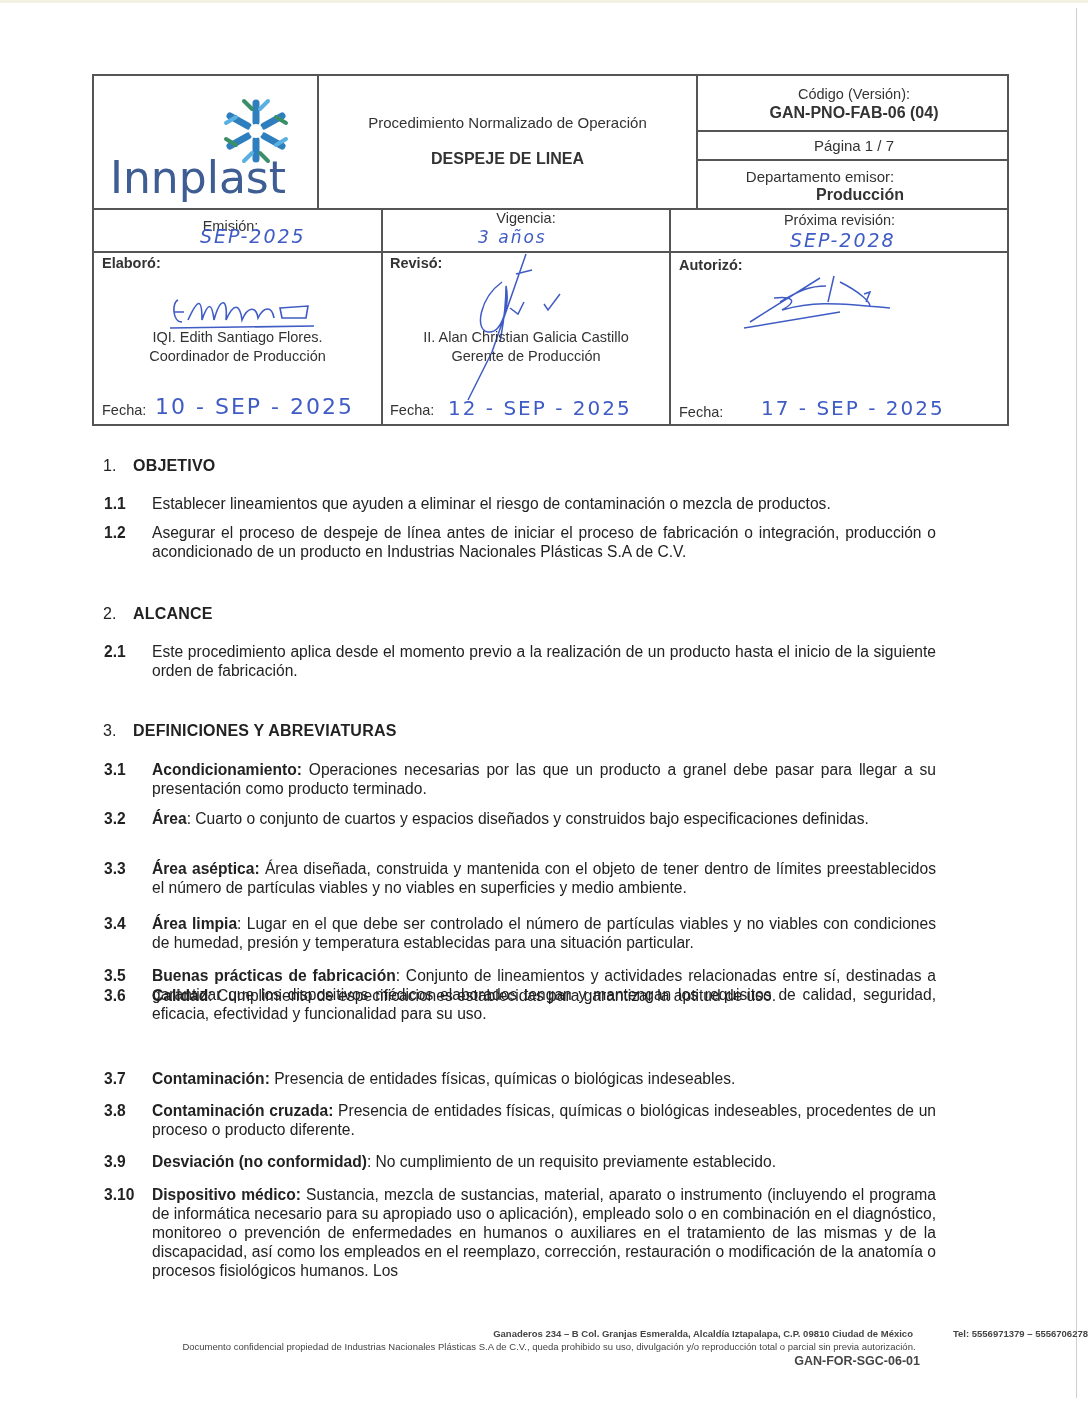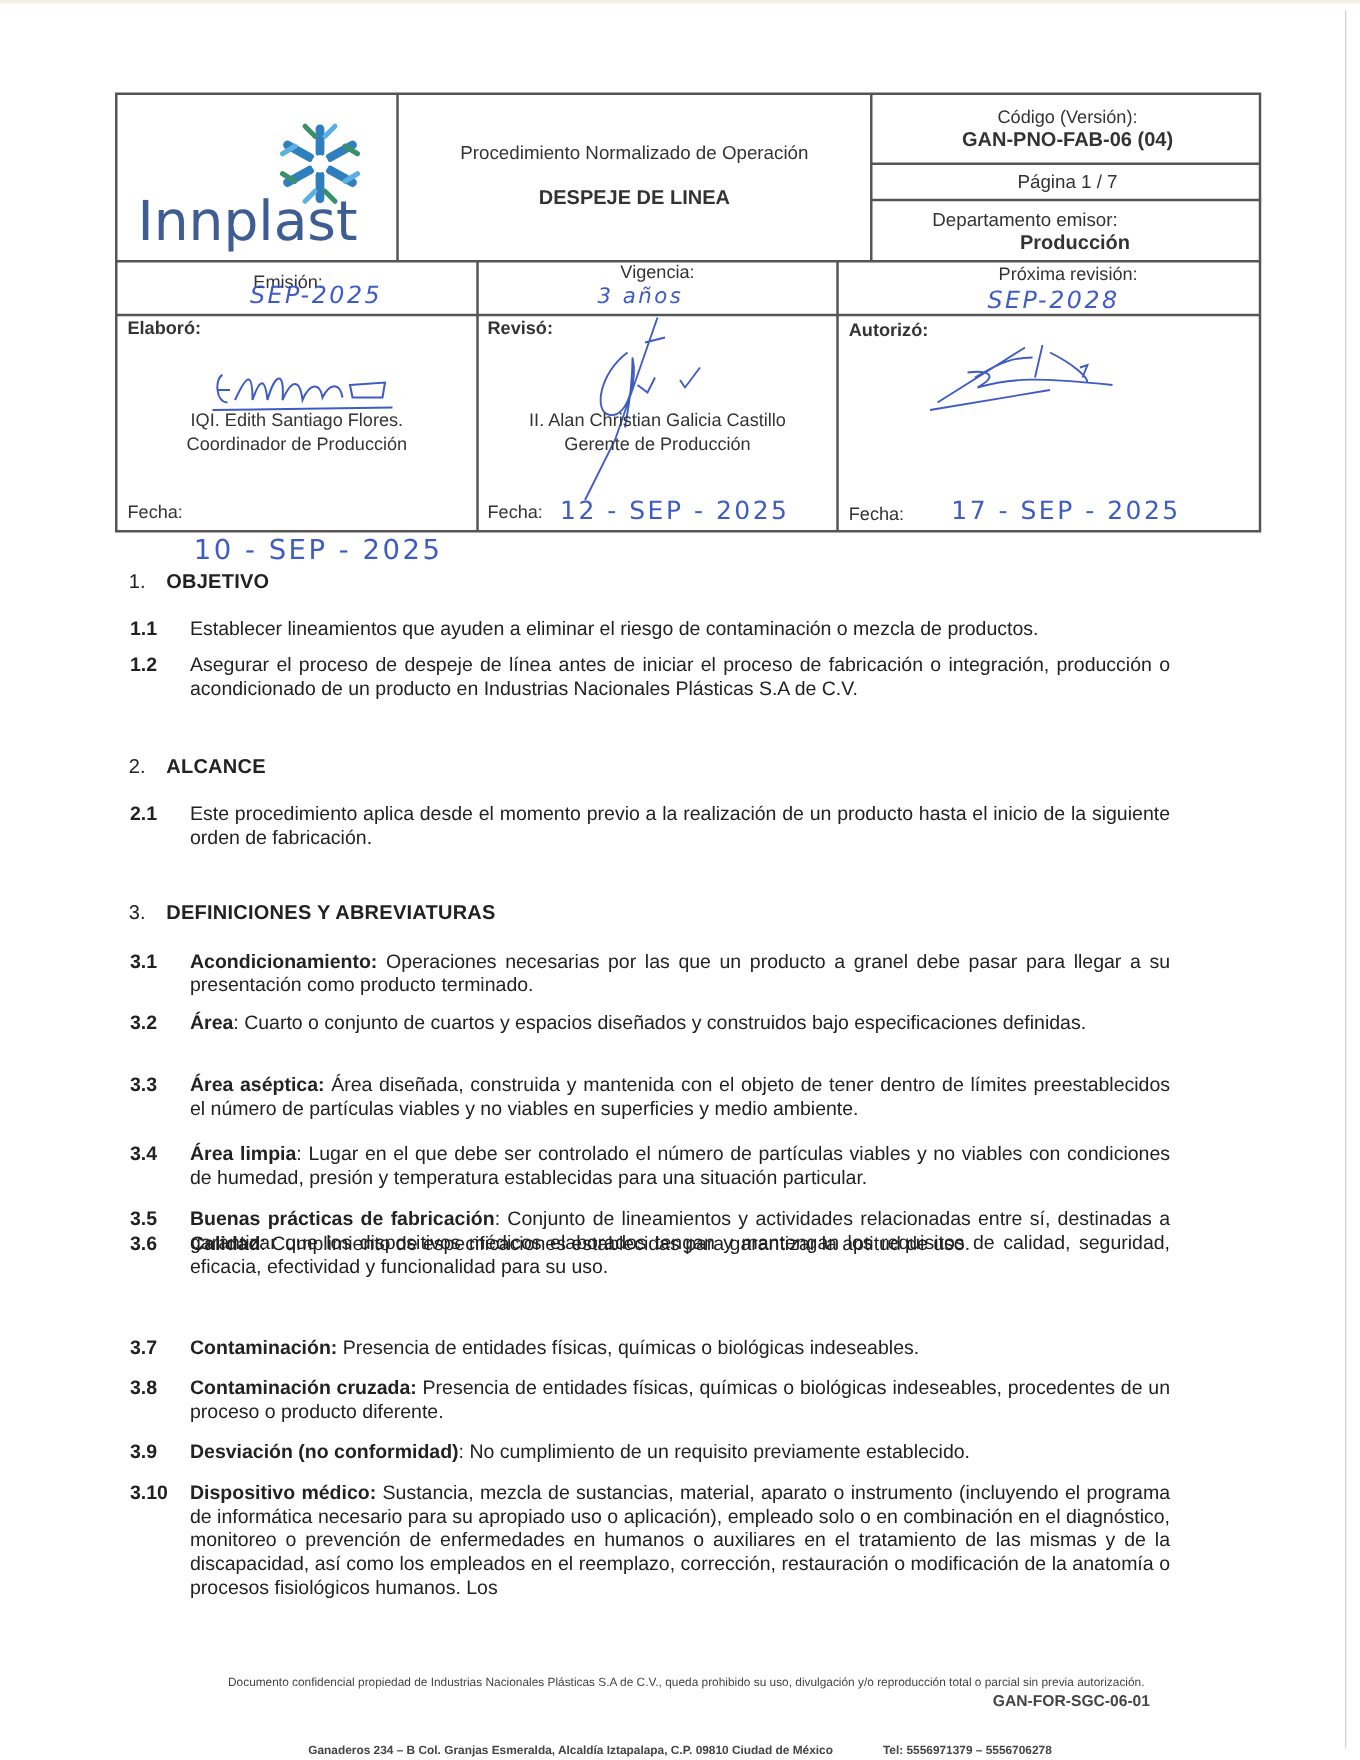--- a/index.html
+++ b/index.html
@@ -35,21 +35,21 @@
   .fecha-lbl { position: absolute; font-size: 14.5px; color: #333; }
 
   
   .sec-h { position: absolute; left: 67px; font-size: 16px; font-weight: bold; color: #222; letter-spacing: 0.2px; margin-left: 36px; }
   .sec-h .num { display: inline-block; width: 30px; font-weight: normal; }
   .item { position: absolute; left: 104px; width: 832px; font-size: 15.6px; color: #222; line-height: 19px; }
   .item .inum { position: absolute; left: 0; top: 0; font-weight: bold; }
   .item .itext { margin-left: 48px; text-align: justify; display: block; }
   .item .term { font-weight: bold; }
 
-  .footer-addr { position: absolute; left: 0; top: 1395px; width: 1088px; text-align: center; font-size: 9.5px; font-weight: bold; color: #444; }
+  .footer-addr { position: absolute; left: 0; top: 1328px; width: 1088px; text-align: right; font-size: 9.5px; font-weight: bold; color: #444; }
   .footer-addr .tel { margin-left: 40px; }
   .footer-conf { position: absolute; left: 0; top: 1341px; width: 1088px; text-align: center; font-size: 9.5px; color: #444; padding-left: 10px; box-sizing: border-box; }
   .footer-code { position: absolute; left: 740px; top: 1354px; width: 180px; text-align: right; font-size: 12.5px; font-weight: bold; color: #444; }
   svg.sig { position: absolute; overflow: visible; }
 </style>
 </head>
 <body>
 
 <div class="top-strip"></div>
 <div class="edge-line"></div>
@@ -101,33 +101,33 @@
 <div class="rc code-lbl">Código (Versión):</div>
 <div class="rc code-val">GAN-PNO-FAB-06 (04)</div>
 <div class="rc page-lbl">Página 1 / 7</div>
 <div class="rc dept-lbl" style="left:700px; width:240px;">Departamento emisor:</div>
 <div class="rc dept-val" style="left:740px; width:240px;">Producción</div>
 
 <div class="small-lbl" style="left:94px; top:218px; width:273px;">Emisión:</div>
 <div class="hand" style="left:200px; top:225px;">SEP-2025</div>
 <div class="small-lbl" style="left:383px; top:210px; width:286px;">Vigencia:</div>
 <div class="hand" style="left:478px; top:227px; font-size:17px;">3 años</div>
-<div class="small-lbl" style="left:671px; top:212px; width:337px;padding-left:15px;">Próxima revisión:</div>
+<div class="small-lbl" style="left:671px; top:212px; width:337px;">Próxima revisión:</div>
 <div class="hand" style="left:790px; top:229px;">SEP-2028</div>
 
 <div class="sign-role" style="left:102px; top:255px;">Elaboró:</div>
 <svg class="sig" style="left:168px; top:292px;" width="150" height="40" viewBox="0 0 150 40">
   <path d="M10 8 C4 10 4 30 14 30 M6 20 L16 20 M20 28 C30 6 34 6 34 28 C40 10 44 10 46 28 C52 6 60 4 58 28 C66 10 72 12 74 28 C80 14 88 14 90 26 C96 14 104 14 106 26 M112 16 L140 14 L138 26 L114 26 Z M2 36 L146 34" stroke="#3f5bc4" stroke-width="1.6" fill="none"></path>
 </svg>
 <div class="sign-name" style="left:94px; top:328px; width:287px;">
   <div>IQI. Edith Santiago Flores.</div>
   <div>Coordinador de Producción</div>
 </div>
 <div class="fecha-lbl" style="left:102px; top:402px;">Fecha:</div>
-<div class="hand" style="left:155px; top:394px; font-size:22px; font-style:normal;margin-top:34px;">10 - SEP - 2025</div>
+<div class="hand" style="left:155px; top:394px; font-size:22px; font-style:normal;">10 - SEP - 2025</div>
 
 <div class="sign-role" style="left:390px; top:255px;">Revisó:</div>
 <svg class="sig" style="left:440px; top:252px;" width="120" height="150" viewBox="0 0 120 150">
   <path d="M86 2 L52 100 L28 148 M62 30 C40 46 34 78 48 80 C62 82 70 52 66 34 C66 60 62 78 60 90 M76 22 L92 18 M70 56 L78 62 L84 50 M104 52 L108 58 L120 42" stroke="#3f5bc4" stroke-width="1.5" fill="none"></path>
 </svg>
 <div class="sign-name" style="left:383px; top:328px; width:286px;">
   <div>II. Alan Christian Galicia Castillo</div>
   <div>Gerente de Producción</div>
 </div>
 <div class="fecha-lbl" style="left:390px; top:402px;">Fecha:</div>

